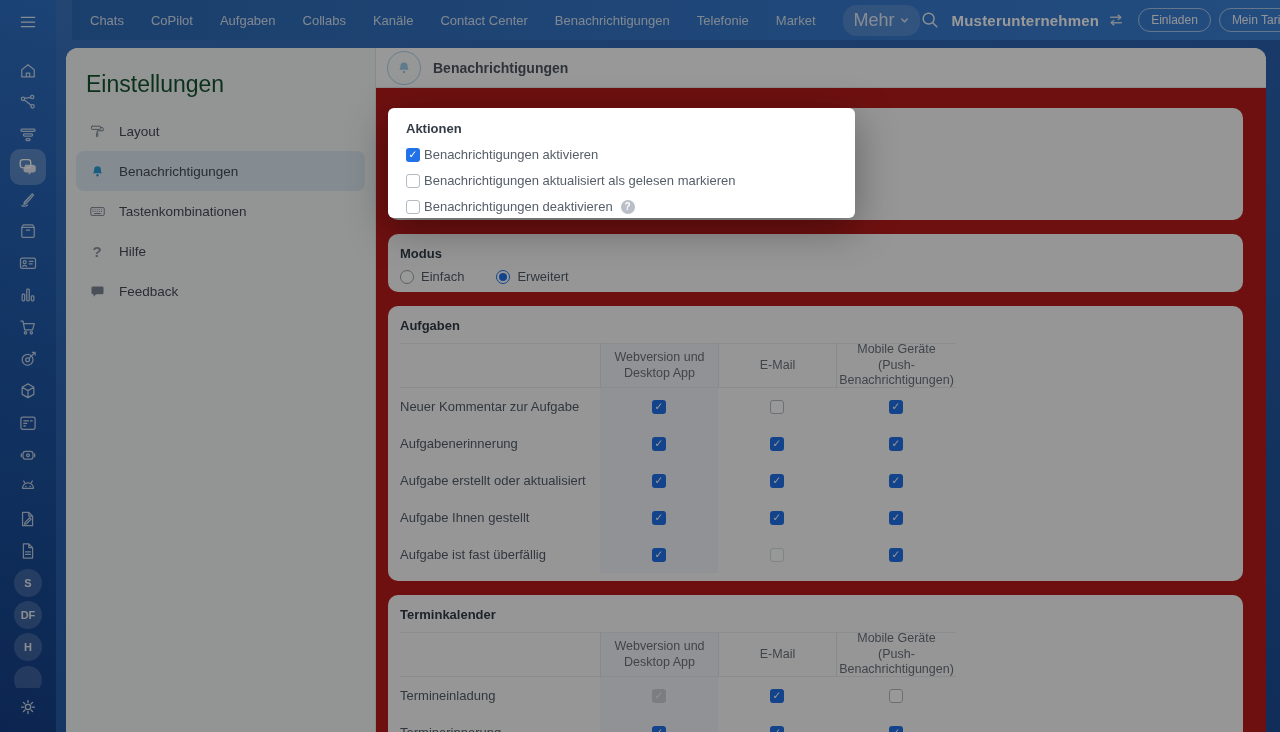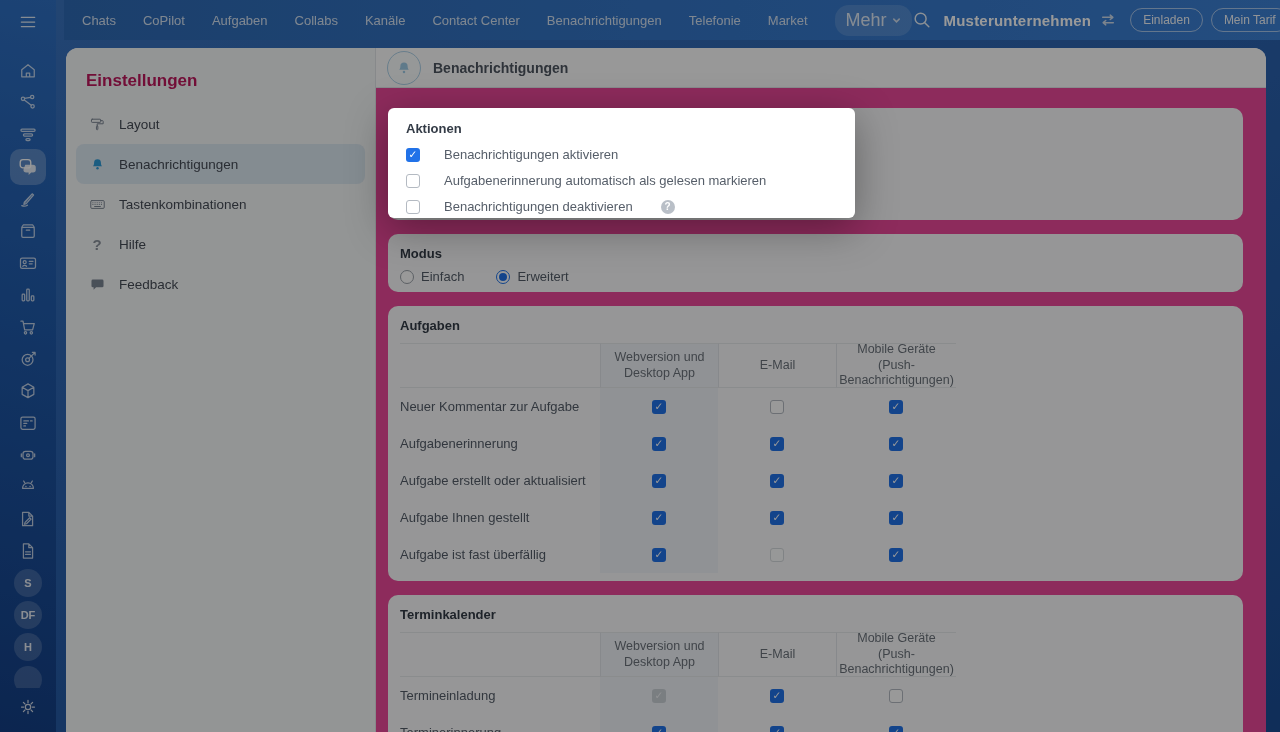--- a/index.html
+++ b/index.html
@@ -16,56 +16,56 @@
   .s-icon svg { display:block; width:20px; height:20px; stroke:#fff; fill:none; stroke-width:1.5; stroke-linecap:round; stroke-linejoin:round; }
   .s-active-wrap { position:absolute; left:50%; transform:translateX(-50%); width:36px; height:36px;
     background:rgba(255,255,255,.24); border-radius:10px; display:flex; align-items:center; justify-content:center; }
   .s-active-wrap svg { width:22px; height:22px; stroke:#fff; fill:none; stroke-width:1.5; stroke-linecap:round; stroke-linejoin:round; }
   .s-avatar { position:absolute; left:50%; transform:translateX(-50%); width:28px; height:28px; border-radius:50%;
     background:rgba(255,255,255,.17); color:rgba(255,255,255,.88); font-size:11px; font-weight:bold;
     display:flex; align-items:center; justify-content:center; }
   .s-avatar-clip { position:absolute; left:50%; transform:translateX(-50%); width:28px; height:22px; overflow:hidden; }
   .s-avatar-clip .inner { width:28px; height:28px; border-radius:50%; background:rgba(255,255,255,.17); }
   
-  .topbar { position:absolute; left:64px; top:0; right:0; height:40px;
+  .topbar { position:absolute; left:72px; top:0; right:0; height:40px;
     background:linear-gradient(90deg,#2e6ab4 0%,#3577c9 55%,#3c80d4 100%);
     display:flex; align-items:center; z-index:10; }
   .tabs { display:flex; align-items:center; gap:27px; margin-left:18px; }
   .tab { color:#d4e1f1; font-size:13px; cursor:pointer; white-space:nowrap; }
   .more-pill { display:flex; align-items:center; gap:5px; background:rgba(255,255,255,.14);
     border-radius:14px; padding:5px 11px; color:#dfe9f5; font-size:18px; cursor:pointer; }
   .more-pill svg { width:9px; height:9px; stroke:#cfdcec; fill:none; stroke-width:1.8; stroke-linecap:round; }
   .tb-right { margin-left:auto; display:flex; align-items:center; padding-right:10px; }
   .search-btn { width:20px; height:20px; margin-right:12px; cursor:pointer; }
   .search-btn svg { width:20px; height:20px; stroke:#e8f0f8; fill:none; stroke-width:1.6; stroke-linecap:round; }
   .company { color:#fff; font-size:15px; font-weight:bold; letter-spacing:.2px; cursor:pointer; }
   .switch-btn { width:16px; height:16px; margin:0 14px 0 9px; cursor:pointer; }
   .switch-btn svg { width:16px; height:16px; stroke:#cfdcec; fill:none; stroke-width:1.6; stroke-linecap:round; stroke-linejoin:round; }
   .pills { display:flex; align-items:center; gap:8px; margin-right:12px; }
   .pill { border:1px solid rgba(255,255,255,.55); color:#f2f6fb; font-size:12px; padding:4px 12px;
     border-radius:13px; cursor:pointer; white-space:nowrap; }
   
   .slider { position:absolute; left:66px; top:48px; right:14px; bottom:0;
     border-radius:12px 12px 0 0; background:#fff; display:flex; overflow:hidden; z-index:10; }
   .menu { width:310px; background:#f6f8f9; border-right:1px solid #e1e5e8; flex:none; }
-  .menu-title { font-size:17px; font-weight:bold; color:#be185d; padding:23px 20px 13px 20px; }
+  .menu-title { font-size:23px; font-weight:normal; color:#14532d; padding:23px 20px 13px 20px; }
   .menu-item { margin:0 10px; height:40px; display:flex; align-items:center; gap:13px;
     padding-left:12px; border-radius:8px; font-size:13.5px; color:#454c56; cursor:pointer; }
   .menu-item.active { background:#dde9f2; }
   .m-ico { width:18px; height:18px; display:flex; align-items:center; justify-content:center; }
   .m-ico svg { width:17px; height:17px; stroke:#7b8693; fill:none; stroke-width:1.4; stroke-linecap:round; stroke-linejoin:round; }
   .m-ico .qmark { font-size:15px; font-weight:bold; color:#8a929c; }
   
   .content { flex:1; display:flex; flex-direction:column; min-width:0; }
   .c-header { height:40px; background:#fdfdfe; border-bottom:1px solid #e3e6e9;
     display:flex; align-items:center; gap:12px; padding-left:11px; flex:none; }
   .bell-circle { width:34px; height:34px; border-radius:50%; border:1px solid #aed2e8; background:#fbfdfe;
     display:flex; align-items:center; justify-content:center; }
   .c-title { font-size:14px; font-weight:bold; color:#4e5560; }
-  .c-scroll { flex:1; background:#ec4899; padding:20px 23px 16px 12px; overflow:hidden; }
+  .c-scroll { flex:1; background:#b91c1c; padding:20px 23px 16px 12px; overflow:hidden; }
   .card { background:#fafbfc; border-radius:10px; margin-bottom:14px; width:855px; }
   .card-pad { padding:12px 12px 8px 12px; }
   .card-title { font-size:13px; font-weight:bold; color:#333b46; }
   .actions-base { height:112px; }
   .modus-card { height:58px; padding:12px 12px 8px 12px; }
   .radio-row { display:flex; align-items:center; gap:32px; margin-top:8px; }
   .radio-opt { display:flex; align-items:center; gap:7px; font-size:13px; color:#545c68; cursor:pointer; }
   .radio { width:14px; height:14px; border-radius:50%; background:#fff; position:relative; flex:none; }
   .radio[data-state="unselected"] { border:1.5px solid #9aa1a9; }
   .radio[data-state="selected"] { border:1.5px solid #2172e8; }
@@ -90,21 +90,21 @@
   .cb[data-state="checked"]::after { content:"\2713"; color:#fff; font-size:10.5px; font-weight:bold; line-height:1; }
   .cb[data-state="unchecked"] { background:#fff; border:1px solid #b4bac2; }
   .cb[data-state="unchecked-disabled"] { background:rgba(255,255,255,.45); border:1px solid #d6dade; }
   .cb[data-state="checked-disabled"] { background:#ccd2d8; }
   .cb[data-state="checked-disabled"]::after { content:"\2713"; color:#f2f4f6; font-size:10.5px; font-weight:bold; line-height:1; }
   
   .dim { position:absolute; inset:0; background:rgba(0,0,0,.40); z-index:40; }
   .popup { position:absolute; left:388px; top:108px; width:467px; height:110px; background:#fff;
     border-radius:6px; z-index:50; box-shadow:0 10px 40px rgba(0,0,0,.35); padding:13px 0 0 18px; }
   .popup .card-title { color:#333b46; }
-  .popup-row { display:flex; align-items:center; gap:24px; margin-top:11px; font-size:13px; color:#565e69; }
+  .popup-row { display:flex; align-items:center; gap:4px; margin-top:11px; font-size:13px; color:#565e69; }
   .help-dot { width:14px; height:14px; border-radius:50%; background:#b9bfc7; color:#fff; font-size:10px;
     font-weight:bold; display:inline-flex; align-items:center; justify-content:center; margin-left:4px; cursor:pointer; }
 </style>
 </head>
 <body>
 
 <aside class="rail">
   <div class="s-icon" style="top:12px;opacity:.85">
     <svg viewBox="0 0 24 24">
         <path d="M4 6.5h16M4 12h16M4 17.5h16"></path>
@@ -455,20 +455,20 @@
 <div class="dim"></div>
 
 <div class="popup">
   <div class="card-title">Aktionen</div>
   <div class="popup-row">
     <span class="cb" data-state="checked"></span>
     <span>Benachrichtigungen aktivieren</span>
   </div>
   <div class="popup-row">
     <span class="cb" data-state="unchecked"></span>
-    <span>Aufgabenerinnerung automatisch als gelesen markieren</span>
+    <span>Benachrichtigungen aktualisiert als gelesen markieren</span>
   </div>
   <div class="popup-row">
     <span class="cb" data-state="unchecked"></span>
     <span>Benachrichtigungen deaktivieren</span>
     <span class="help-dot">?</span>
   </div>
 </div>
 
 </body></html>

